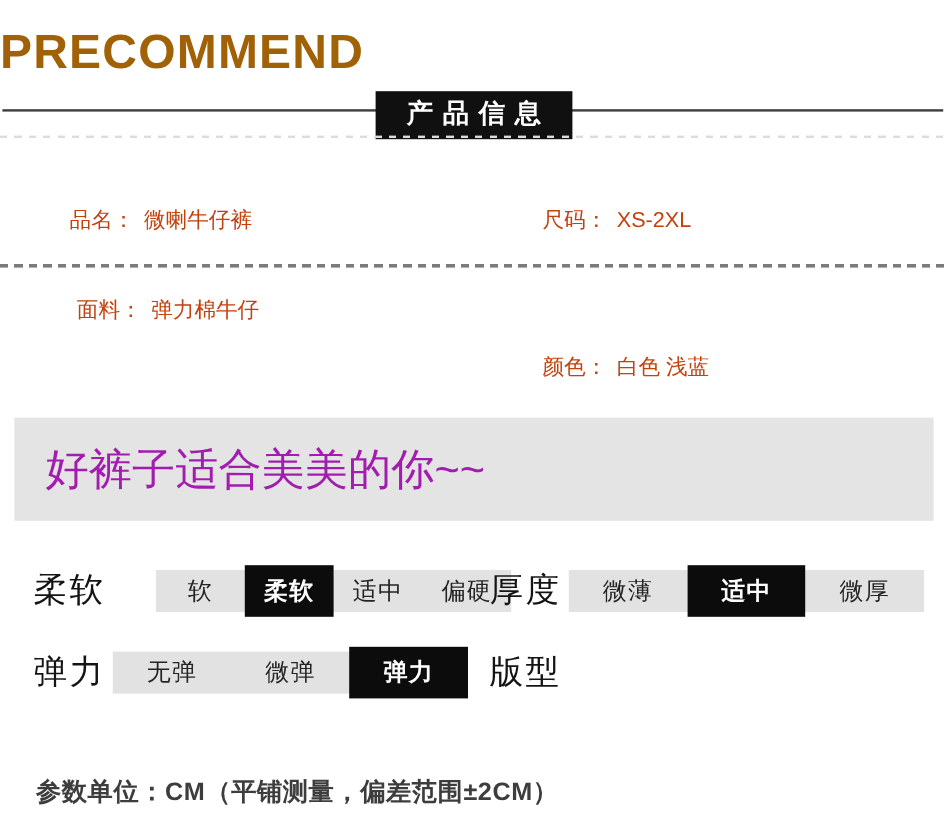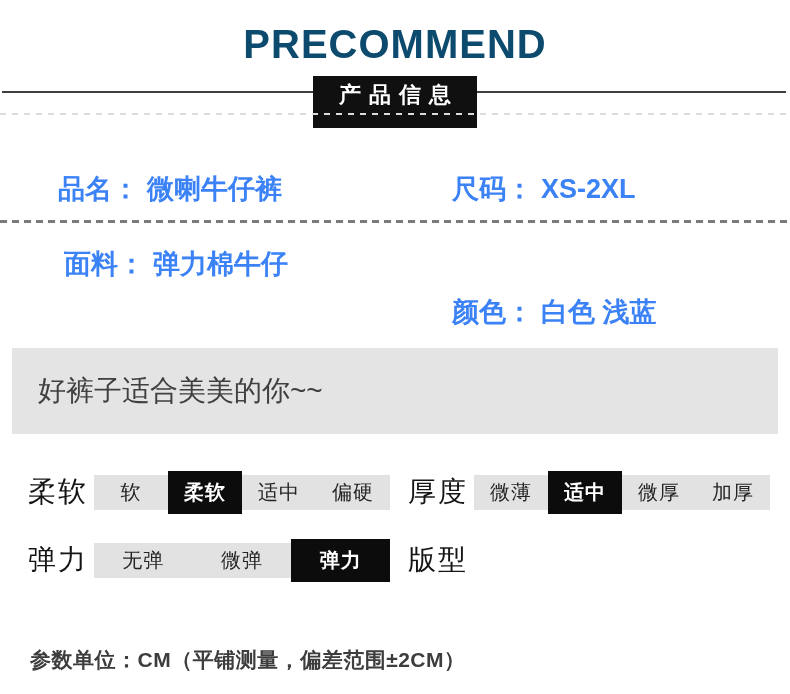--- a/index.html
+++ b/index.html
@@ -4,63 +4,63 @@
 <style>
   html,body { margin:0; padding:0; background:#ffffff; }
   .page {
     position:relative; width:790px; height:694px; background:#ffffff;
     font-family:"Liberation Sans","DejaVu Sans",sans-serif; overflow:hidden;
   }
 
   
   .title {
     position:absolute; top:22px; left:0; width:100%;
-    text-align:center; font-size:40px; font-weight:800;
-    color:#0c4a6e; letter-spacing:1px;
+    text-align:left; font-size:40px; font-weight:800;
+    color:#a16207; letter-spacing:1px;
   }
   .header-rule {
     position:absolute; top:91px; left:2px; width:784px; height:2px;
     background:#3f3f3f;
   }
   .badge {
     position:absolute; top:76px; left:50%; transform:translateX(-50%);
     background:#101010; color:#ffffff; font-size:22px; font-weight:700;
-    letter-spacing:8px; padding:4px 18px 18px 26px; white-space:nowrap;
+    letter-spacing:8px; padding:4px 18px 6px 26px; white-space:nowrap;
   }
   .faint-dash {
     position:absolute; top:113px; left:0; width:790px; height:2px;
     background:repeating-linear-gradient(90deg,#dcdcdc 0 6px,transparent 6px 12px);
   }
 
   
   .info-item {
-    position:absolute; font-size:27px; font-weight:700; color:#3b82f6;
+    position:absolute; font-size:18px; font-weight:400; color:#c2410c;
     white-space:nowrap;
   }
   .info-item .val { margin-left:8px; }
   #info-name   { top:171px; left:58px; }
   #info-size   { top:171px; left:452px; }
   #info-fabric { top:246px; left:64px; }
   #info-color  { top:246px; left:452px;margin-top:48px; }
   .mid-dash {
     position:absolute; top:220px; left:0; width:790px; height:3px;
     background:repeating-linear-gradient(90deg,#7b7b7b 0 7px,transparent 7px 12px);
   }
 
   
   .banner {
     position:absolute; top:348px; left:12px; width:766px; height:86px;
     background:#e4e4e4; display:flex; align-items:center;
     box-sizing:border-box; padding-left:26px;
-    font-size:28px; color:#404040;
+    font-size:36px; color:#a21caf;
   }
 
   
   .attr-group { position:absolute; display:flex; align-items:center; height:44px; }
-  #group-soft    { top:470px; left:28px;  }
+  #group-soft    { top:470px; left:28px;gap:36px;  }
   #group-thick   { top:470px; left:408px; }
   #group-stretch { top:538px; left:28px;  }
   #group-fit     { top:538px; left:408px; }
   .attr-label {
     font-size:28px; font-weight:500; color:#141414;
     width:60px; letter-spacing:2px; white-space:nowrap;
   }
   .bar {
     margin-left:6px; width:296px; height:35px; background:#e2e2e2;
     display:flex; align-items:center; overflow:visible;
@@ -117,21 +117,20 @@
       <div class="cell">偏硬</div>
     </div>
   </div>
 
   <div class="attr-group" id="group-thick">
     <span class="attr-label">厚度</span>
     <div class="bar">
       <div class="cell">微薄</div>
       <div class="cell selected">适中</div>
       <div class="cell">微厚</div>
-      <div class="cell">加厚</div>
     </div>
   </div>
 
   <div class="attr-group" id="group-stretch">
     <span class="attr-label">弹力</span>
     <div class="bar">
       <div class="cell">无弹</div>
       <div class="cell">微弹</div>
       <div class="cell selected">弹力</div>
     </div>

